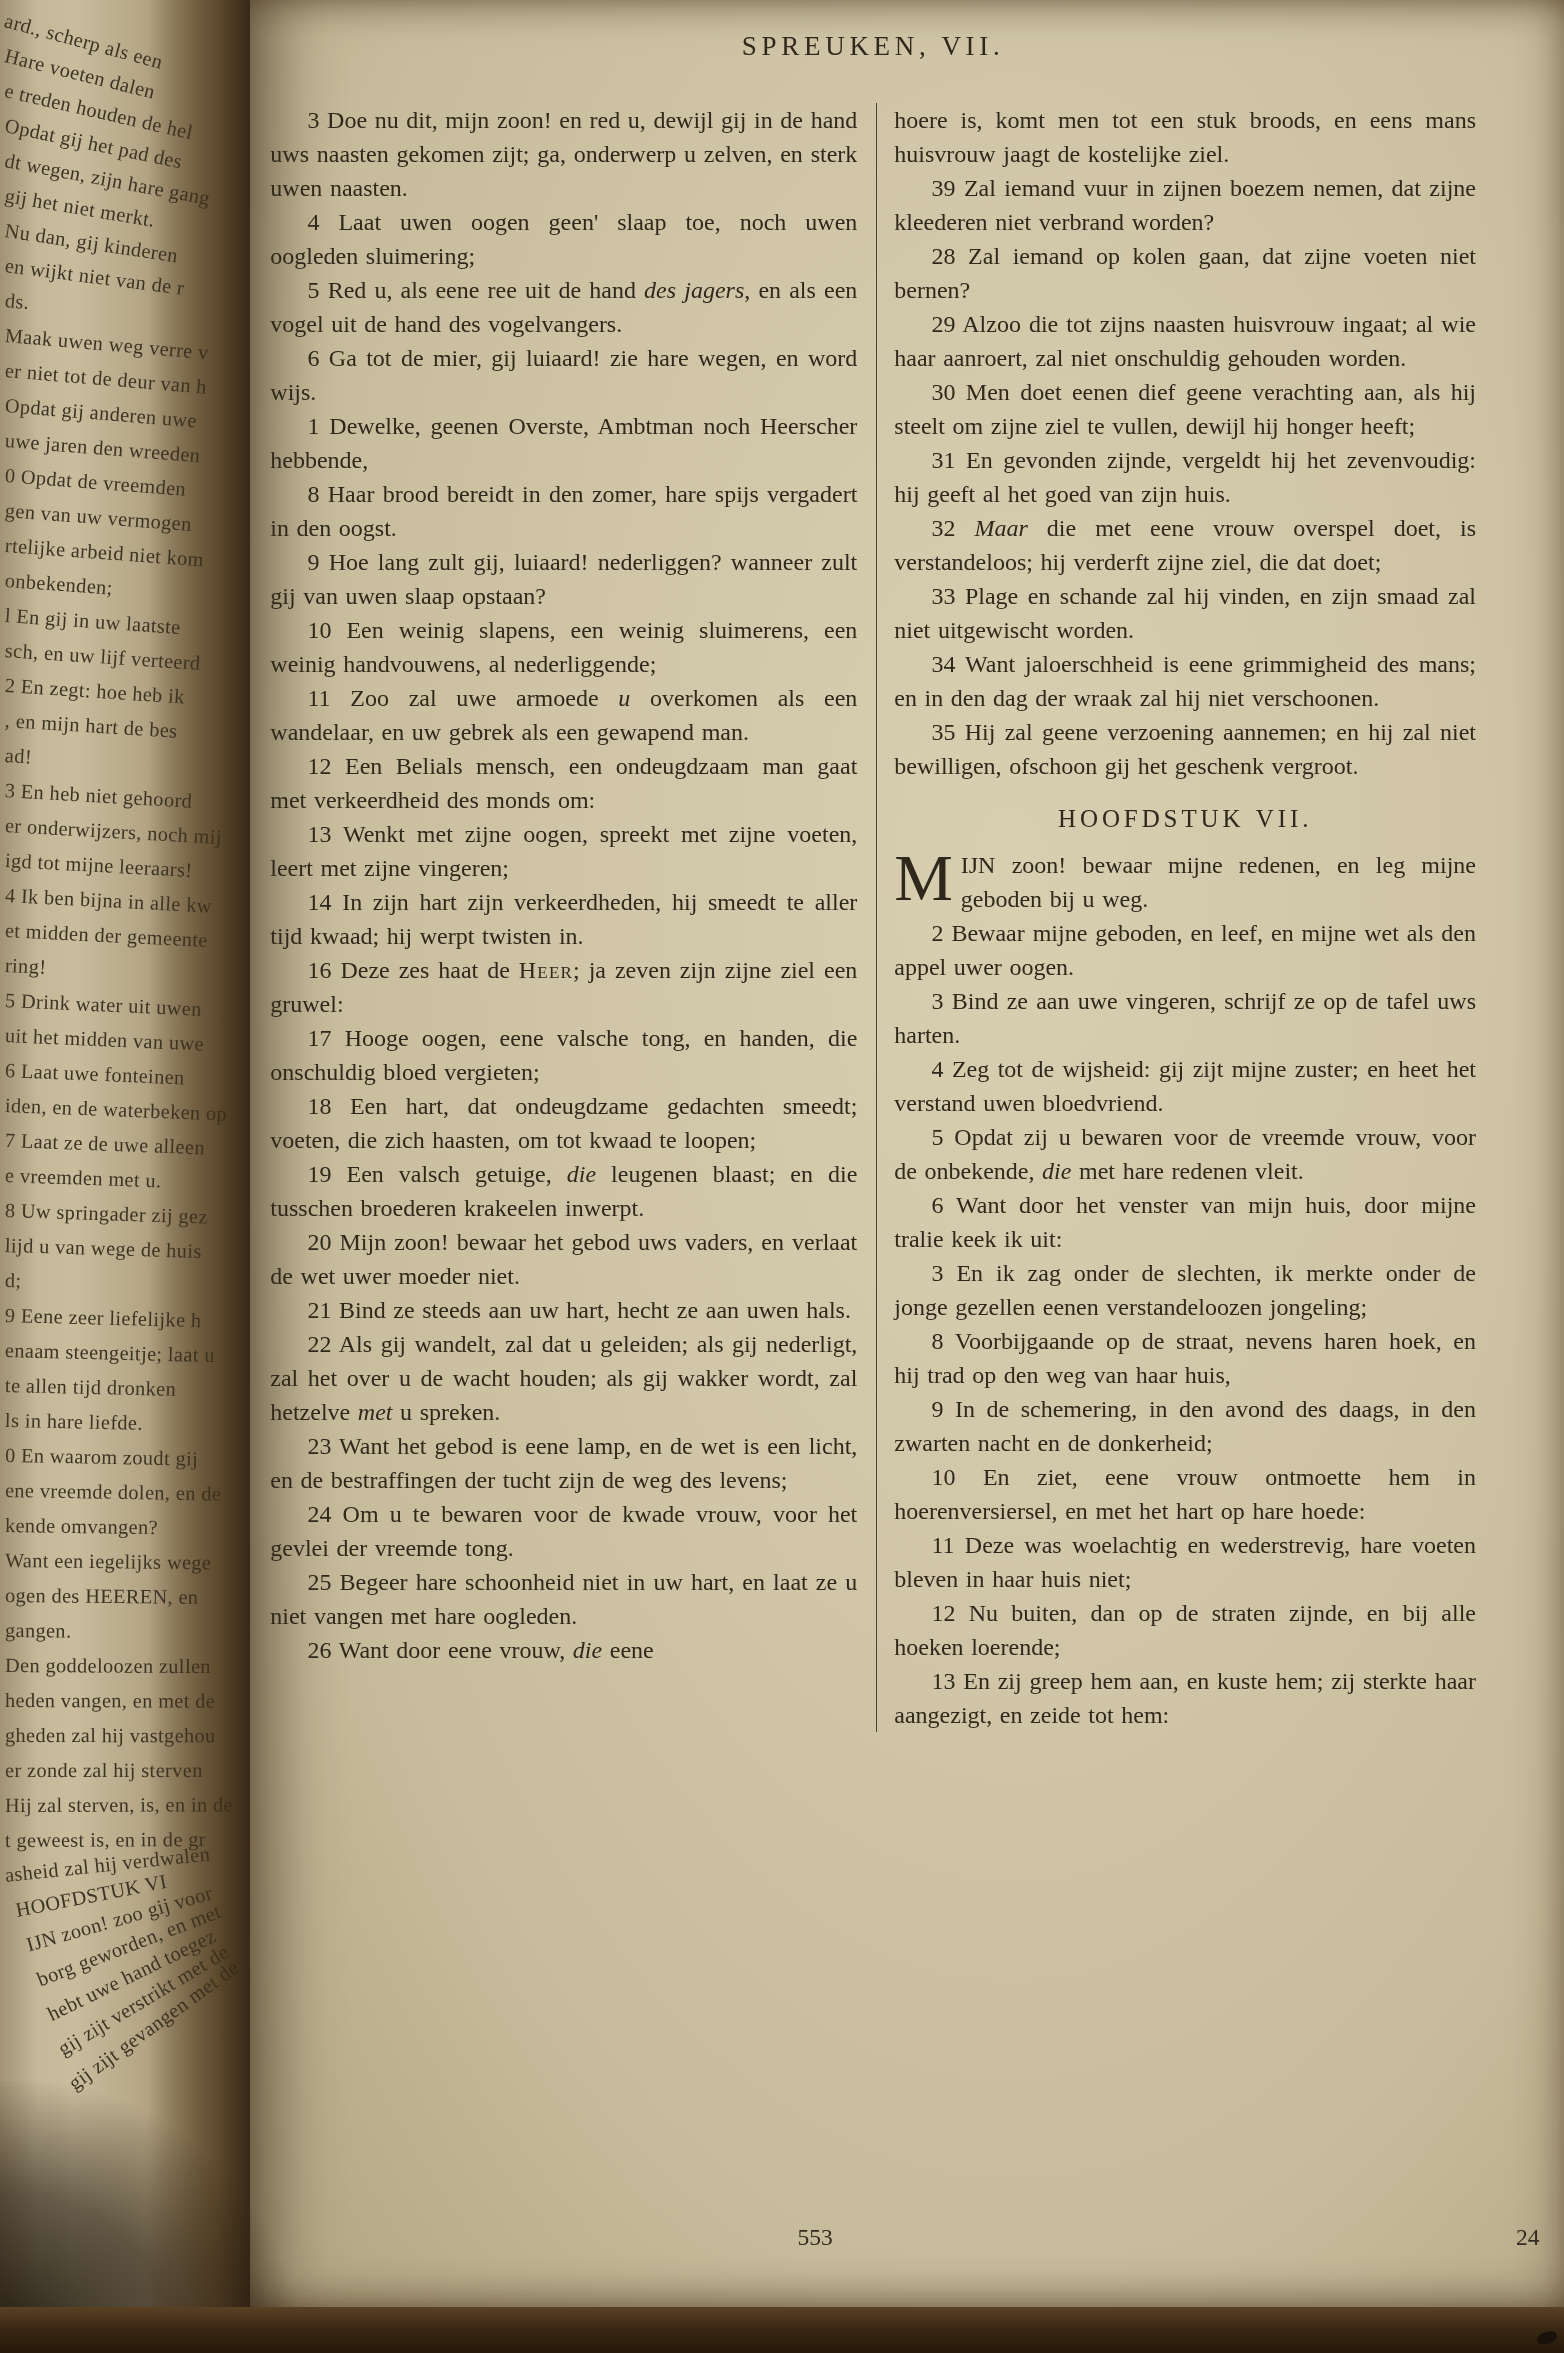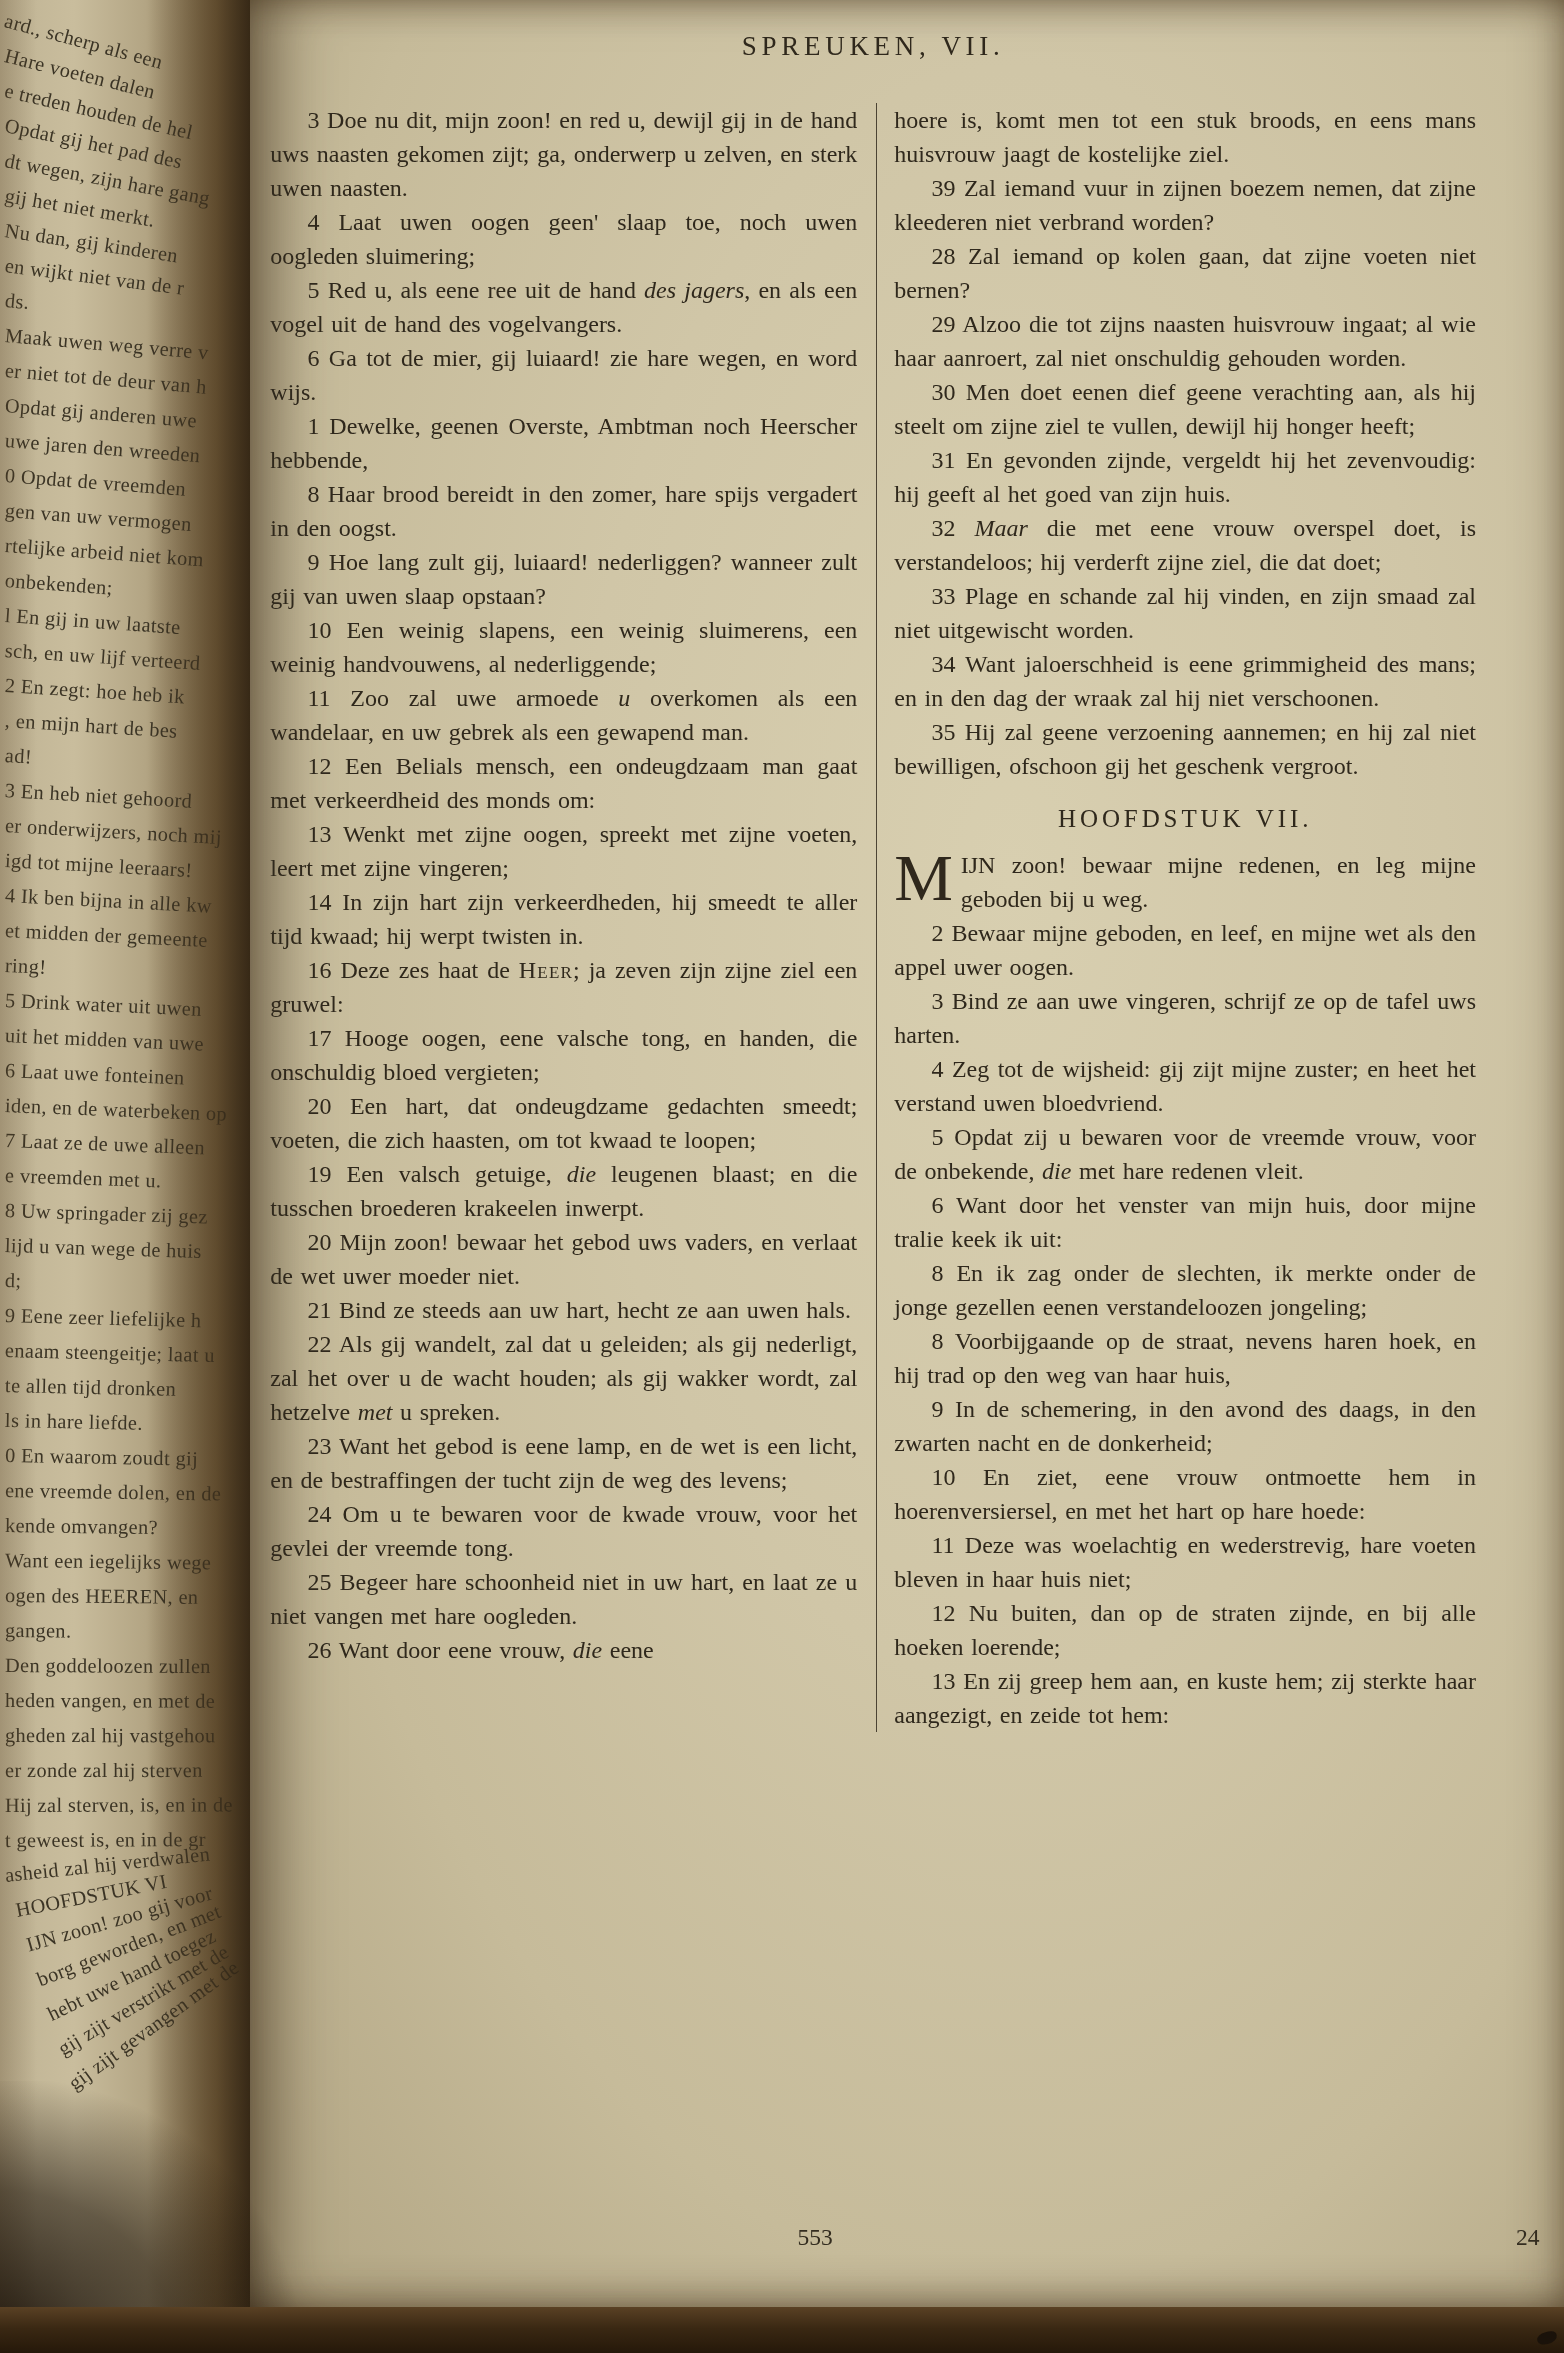--- a/index.html
+++ b/index.html
@@ -155,21 +155,21 @@
         <p class="verse">1 Dewelke, geenen Overste, Ambtman noch Heerscher hebbende,</p>
         <p class="verse">8 Haar brood bereidt in den zomer, hare spijs vergadert in den oogst.</p>
         <p class="verse">9 Hoe lang zult gij, luiaard! nederliggen? wanneer zult gij van uwen slaap opstaan?</p>
         <p class="verse">10 Een weinig slapens, een weinig sluimerens, een weinig handvouwens, al nederliggende;</p>
         <p class="verse">11 Zoo zal uwe armoede <span class="seg-i">u</span> overkomen als een wandelaar, en uw gebrek als een gewapend man.</p>
         <p class="verse">12 Een Belials mensch, een ondeugdzaam man gaat met verkeerdheid des monds om:</p>
         <p class="verse">13 Wenkt met zijne oogen, spreekt met zijne voeten, leert met zijne vingeren;</p>
         <p class="verse">14 In zijn hart zijn verkeerdheden, hij smeedt te aller tijd kwaad; hij werpt twisten in.</p>
         <p class="verse">16 Deze zes haat de <span class="seg-sc">Heer</span>; ja zeven zijn zijne ziel een gruwel:</p>
         <p class="verse">17 Hooge oogen, eene valsche tong, en handen, die onschuldig bloed vergieten;</p>
-        <p class="verse">20 Een hart, dat ondeugdzame gedachten smeedt; voeten, die zich haasten, om tot kwaad te loopen;</p>
+        <p class="verse">18 Een hart, dat ondeugdzame gedachten smeedt; voeten, die zich haasten, om tot kwaad te loopen;</p>
         <p class="verse">19 Een valsch getuige, <span class="seg-i">die</span> leugenen blaast; en die tusschen broederen krakeelen inwerpt.</p>
         <p class="verse">20 Mijn zoon! bewaar het gebod uws vaders, en verlaat de wet uwer moeder niet.</p>
         <p class="verse">21 Bind ze steeds aan uw hart, hecht ze aan uwen hals.</p>
         <p class="verse">22 Als gij wandelt, zal dat u geleiden; als gij nederligt, zal het over u de wacht houden; als gij wakker wordt, zal hetzelve <span class="seg-i">met</span> u spreken.</p>
         <p class="verse">23 Want het gebod is eene lamp, en de wet is een licht, en de bestraffingen der tucht zijn de weg des levens;</p>
         <p class="verse">24 Om u te bewaren voor de kwade vrouw, voor het gevlei der vreemde tong.</p>
         <p class="verse">25 Begeer hare schoonheid niet in uw hart, en laat ze u niet vangen met hare oogleden.</p>
         <p class="verse">26 Want door eene vrouw, <span class="seg-i">die</span> eene</p>
       </div>
 
@@ -194,21 +194,21 @@
       <p class="verse chapter-start">
         <span class="dropcap">M</span><span>IJN zoon! bewaar mijne redenen, en leg mijne geboden bij u weg.</span>
       </p>
 
       <div>
           <p class="verse">2 Bewaar mijne geboden, en leef, en mijne wet als den appel uwer oogen.</p>
           <p class="verse">3 Bind ze aan uwe vingeren, schrijf ze op de tafel uws harten.</p>
           <p class="verse">4 Zeg tot de wijsheid: gij zijt mijne zuster; en heet het verstand uwen bloedvriend.</p>
           <p class="verse">5 Opdat zij u bewaren voor de vreemde vrouw, voor de onbekende, <span class="seg-i">die</span> met hare redenen vleit.</p>
           <p class="verse">6 Want door het venster van mijn huis, door mijne tralie keek ik uit:</p>
-          <p class="verse">8 En ik zag onder de slechten, ik merkte onder de jonge gezellen eenen verstandeloozen jongeling;</p>
+          <p class="verse">3 En ik zag onder de slechten, ik merkte onder de jonge gezellen eenen verstandeloozen jongeling;</p>
           <p class="verse">8 Voorbijgaande op de straat, nevens haren hoek, en hij trad op den weg van haar huis,</p>
           <p class="verse">9 In de schemering, in den avond des daags, in den zwarten nacht en de donkerheid;</p>
           <p class="verse">10 En ziet, eene vrouw ontmoette hem in hoerenversiersel, en met het hart op hare hoede:</p>
           <p class="verse">11 Deze was woelachtig en wederstrevig, hare voeten bleven in haar huis niet;</p>
           <p class="verse">12 Nu buiten, dan op de straten zijnde, en bij alle hoeken loerende;</p>
           <p class="verse">13 En zij greep hem aan, en kuste hem; zij sterkte haar aangezigt, en zeide tot hem:</p>
         </div>
     </div>
   </div>
 

